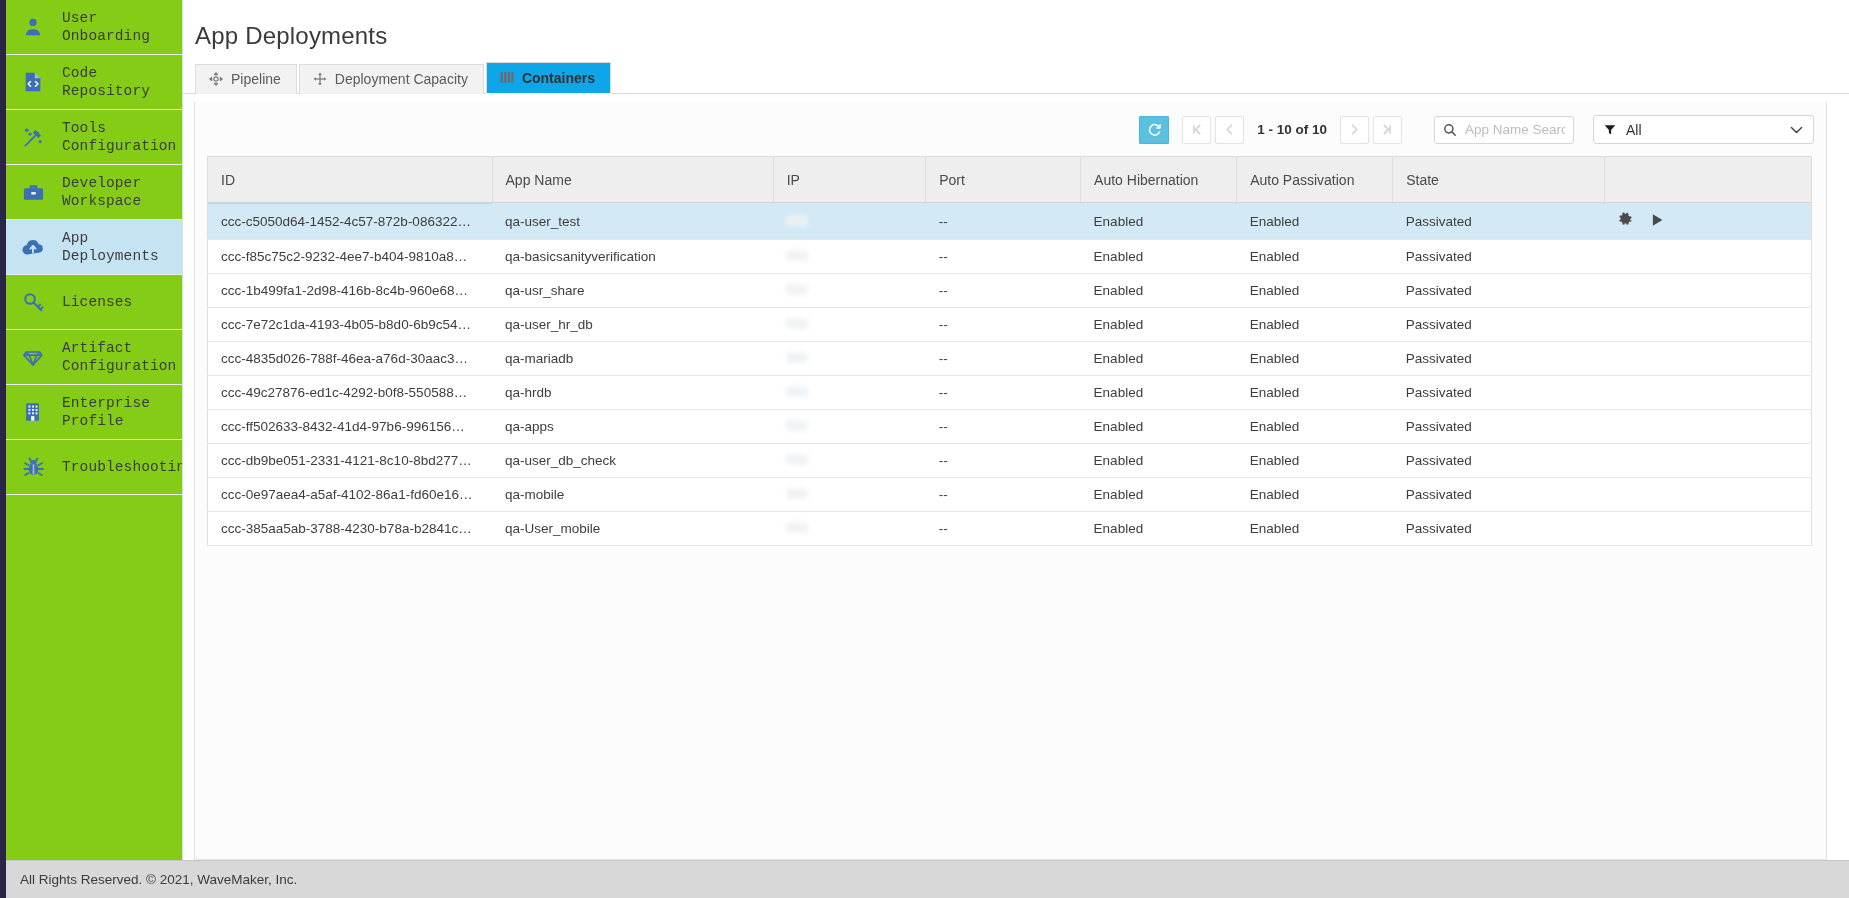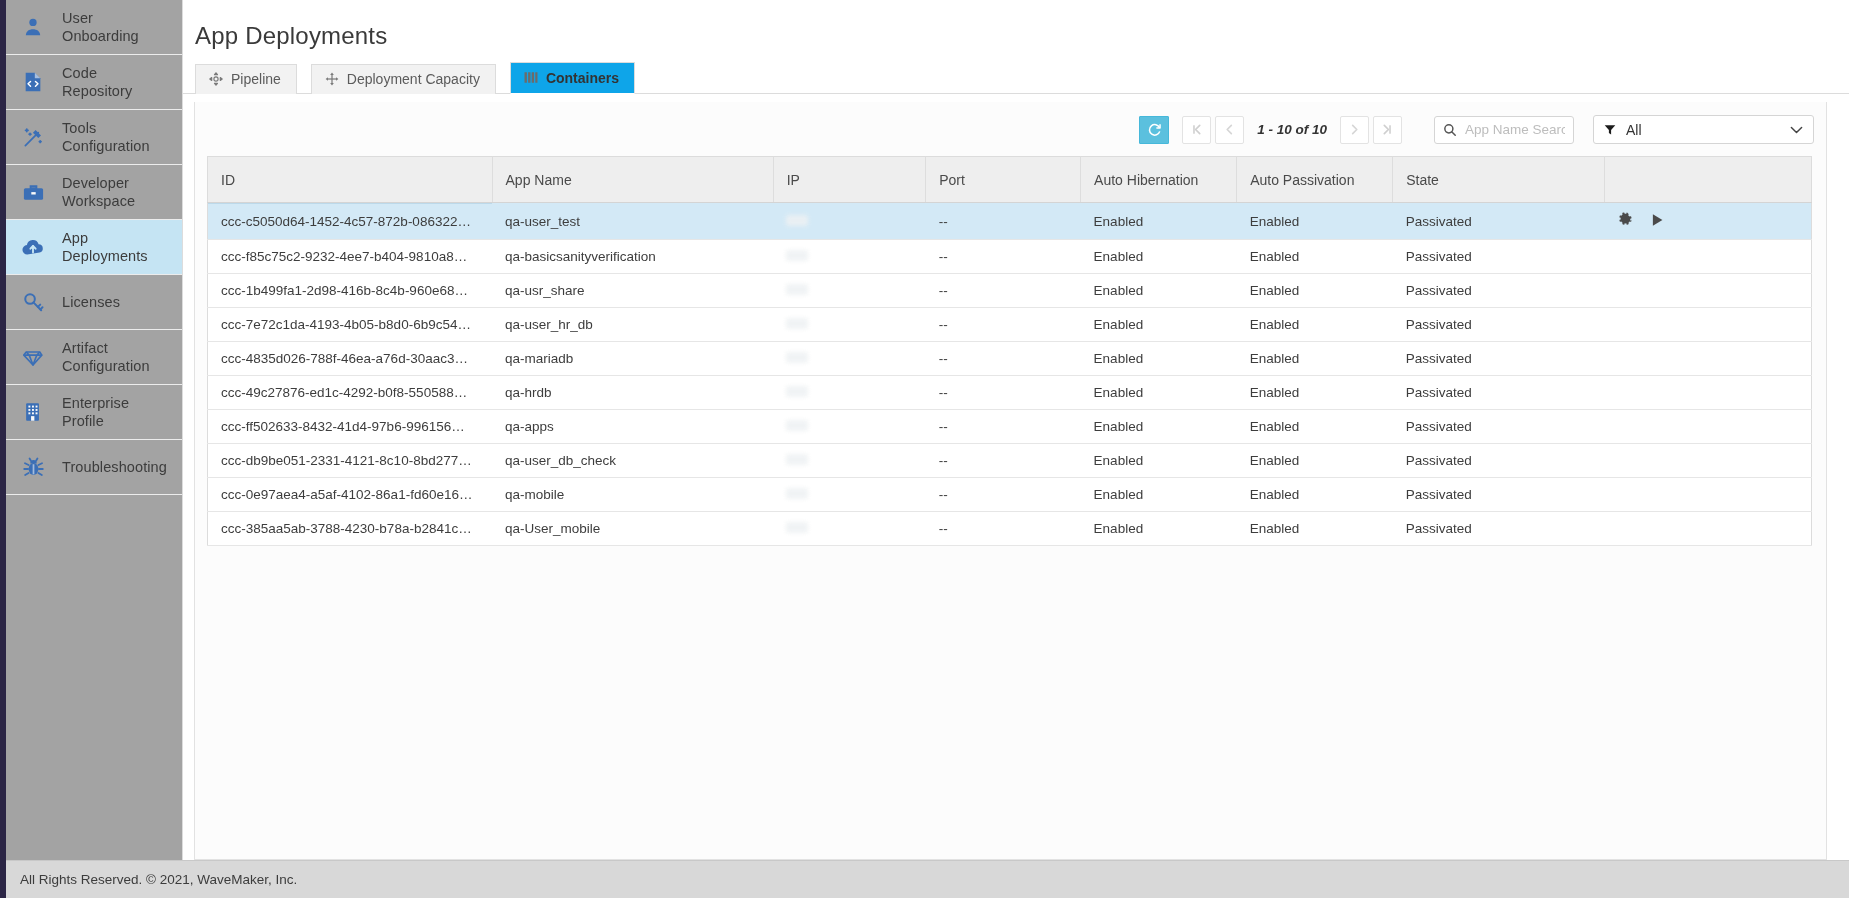--- a/index.html
+++ b/index.html
@@ -27,24 +27,25 @@
   .body-row {
     display: flex;
     flex: 1 1 auto;
     min-height: 0;
   }
 
   
   .sidebar {
     width: 183px;
     flex: 0 0 183px;
-    background: #a3a3a3;
+    background: #84cc16;
     border-right: 1px solid #dcdcdc;
     padding-left: 6px;
     overflow: hidden;
+    font-family: Liberation Mono, monospace;
   }
   .side-item {
     display: flex;
     align-items: center;
     gap: 14px;
     min-height: 55px;
     padding: 8px 10px 8px 12px;
     border-bottom: 1px solid #ececec;
     cursor: pointer;
     background: transparent;
@@ -101,21 +102,21 @@
     height: 44px;
   }
   .tab {
     display: flex; align-items: center; gap: 8px;
     padding: 7px 15px 8px 13px;
     font-size: 14px;
     color: #5b5b5b;
     background: #f2f2f2;
     border: 1px solid #dcdcdc;
     border-bottom: none;
-    margin-right: 14px;
+    margin-right: 2px;
     cursor: pointer;
     position: relative;
     top: 1px;
     height: 30px;
   }
   .tab.active {
     background: #0ea5e9;
     color: #333333;
     font-weight: bold;
     border-bottom: 1px solid #ffffff;
@@ -153,21 +154,20 @@
     cursor: pointer;
     margin-right: 4px;
     border-radius: 2px;
   }
   .pg-count {
     font-size: 13.5px;
     font-weight: bold;
     color: #333333;
     padding: 0 13px 0 9px;
     white-space: nowrap;
-    font-style: italic;
   }
   .search-wrap {
     position: relative;
     margin-left: 28px;
   }
   .search-input {
     width: 140px; height: 28px;
     border: 1px solid #d5d5d5;
     border-radius: 3px;
     padding: 0 8px 0 30px;

